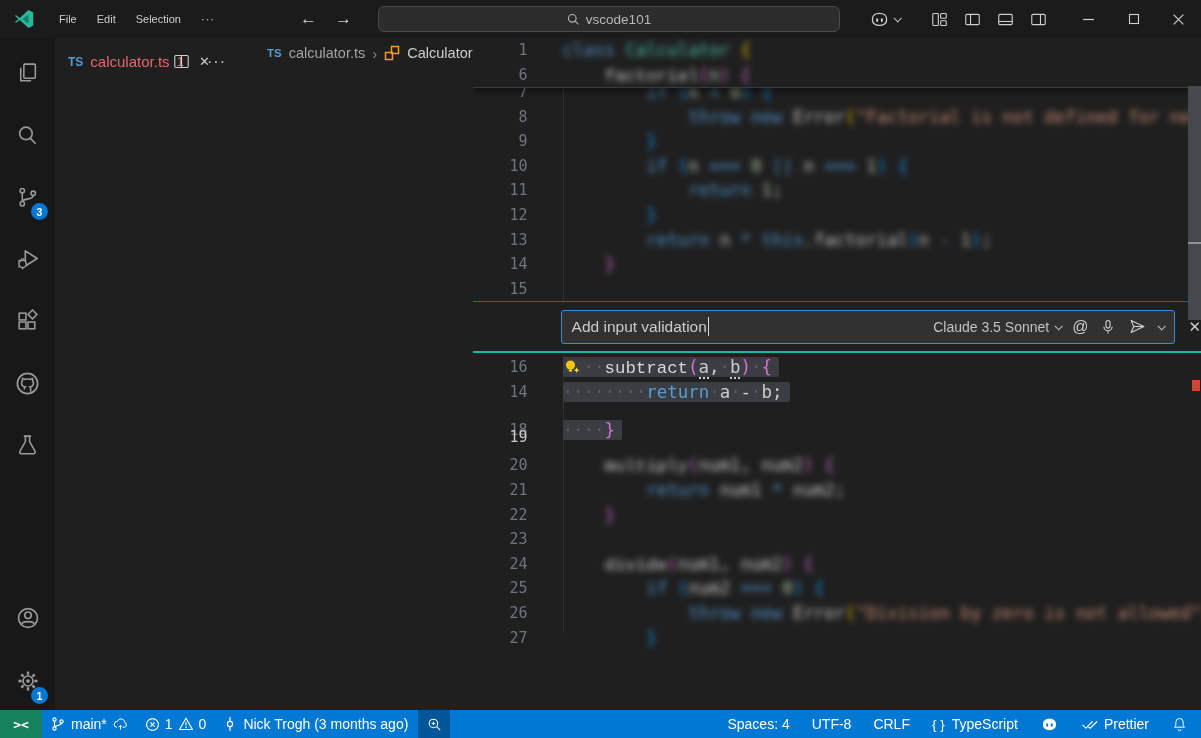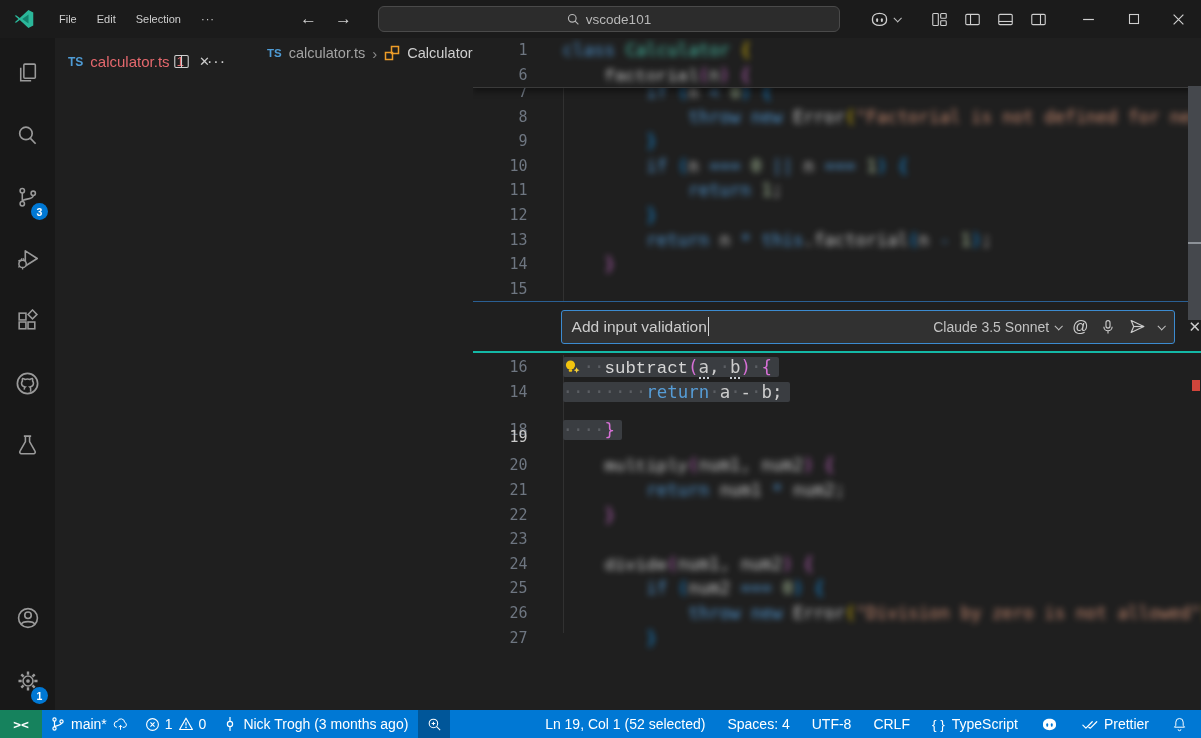--- a/index.html
+++ b/index.html
@@ -380,21 +380,20 @@
       </svg>
       <span>Nick Trogh (3 months ago)</span>
     </div>
     <div class="sb-item sb-zoom">
       <svg class="sbi" width="17" height="17" viewBox="0 0 24 24">
         <circle cx="10.5" cy="10.5" r="6" fill="none" stroke="#fff" stroke-width="1.5"></circle>
         <path d="M15 15l5 5M10.5 8v5M8 10.5h5" stroke="#fff" stroke-width="1.5"></path>
       </svg>
     </div>
     <div class="sb-right">
-      <span class="sb-item">Ln 19, Col 1 (52 selected)</span>
       <span class="sb-item">Spaces: 4</span>
       <span class="sb-item">UTF-8</span>
       <span class="sb-item">CRLF</span>
       <span class="sb-item">
         <span class="sb-braces">{ }</span>
         <span>TypeScript</span>
       </span>
       <span class="sb-item">
         <svg class="sbi" width="19" height="19" viewBox="0 0 24 24">
           <path d="M12 4.8c4.7 0 8.2 2.6 8.2 6.2v2.3c0 3.2-3.5 5.9-8.2 5.9s-8.2-2.7-8.2-5.9V11c0-3.6 3.5-6.2 8.2-6.2z" fill="#fff"></path>

